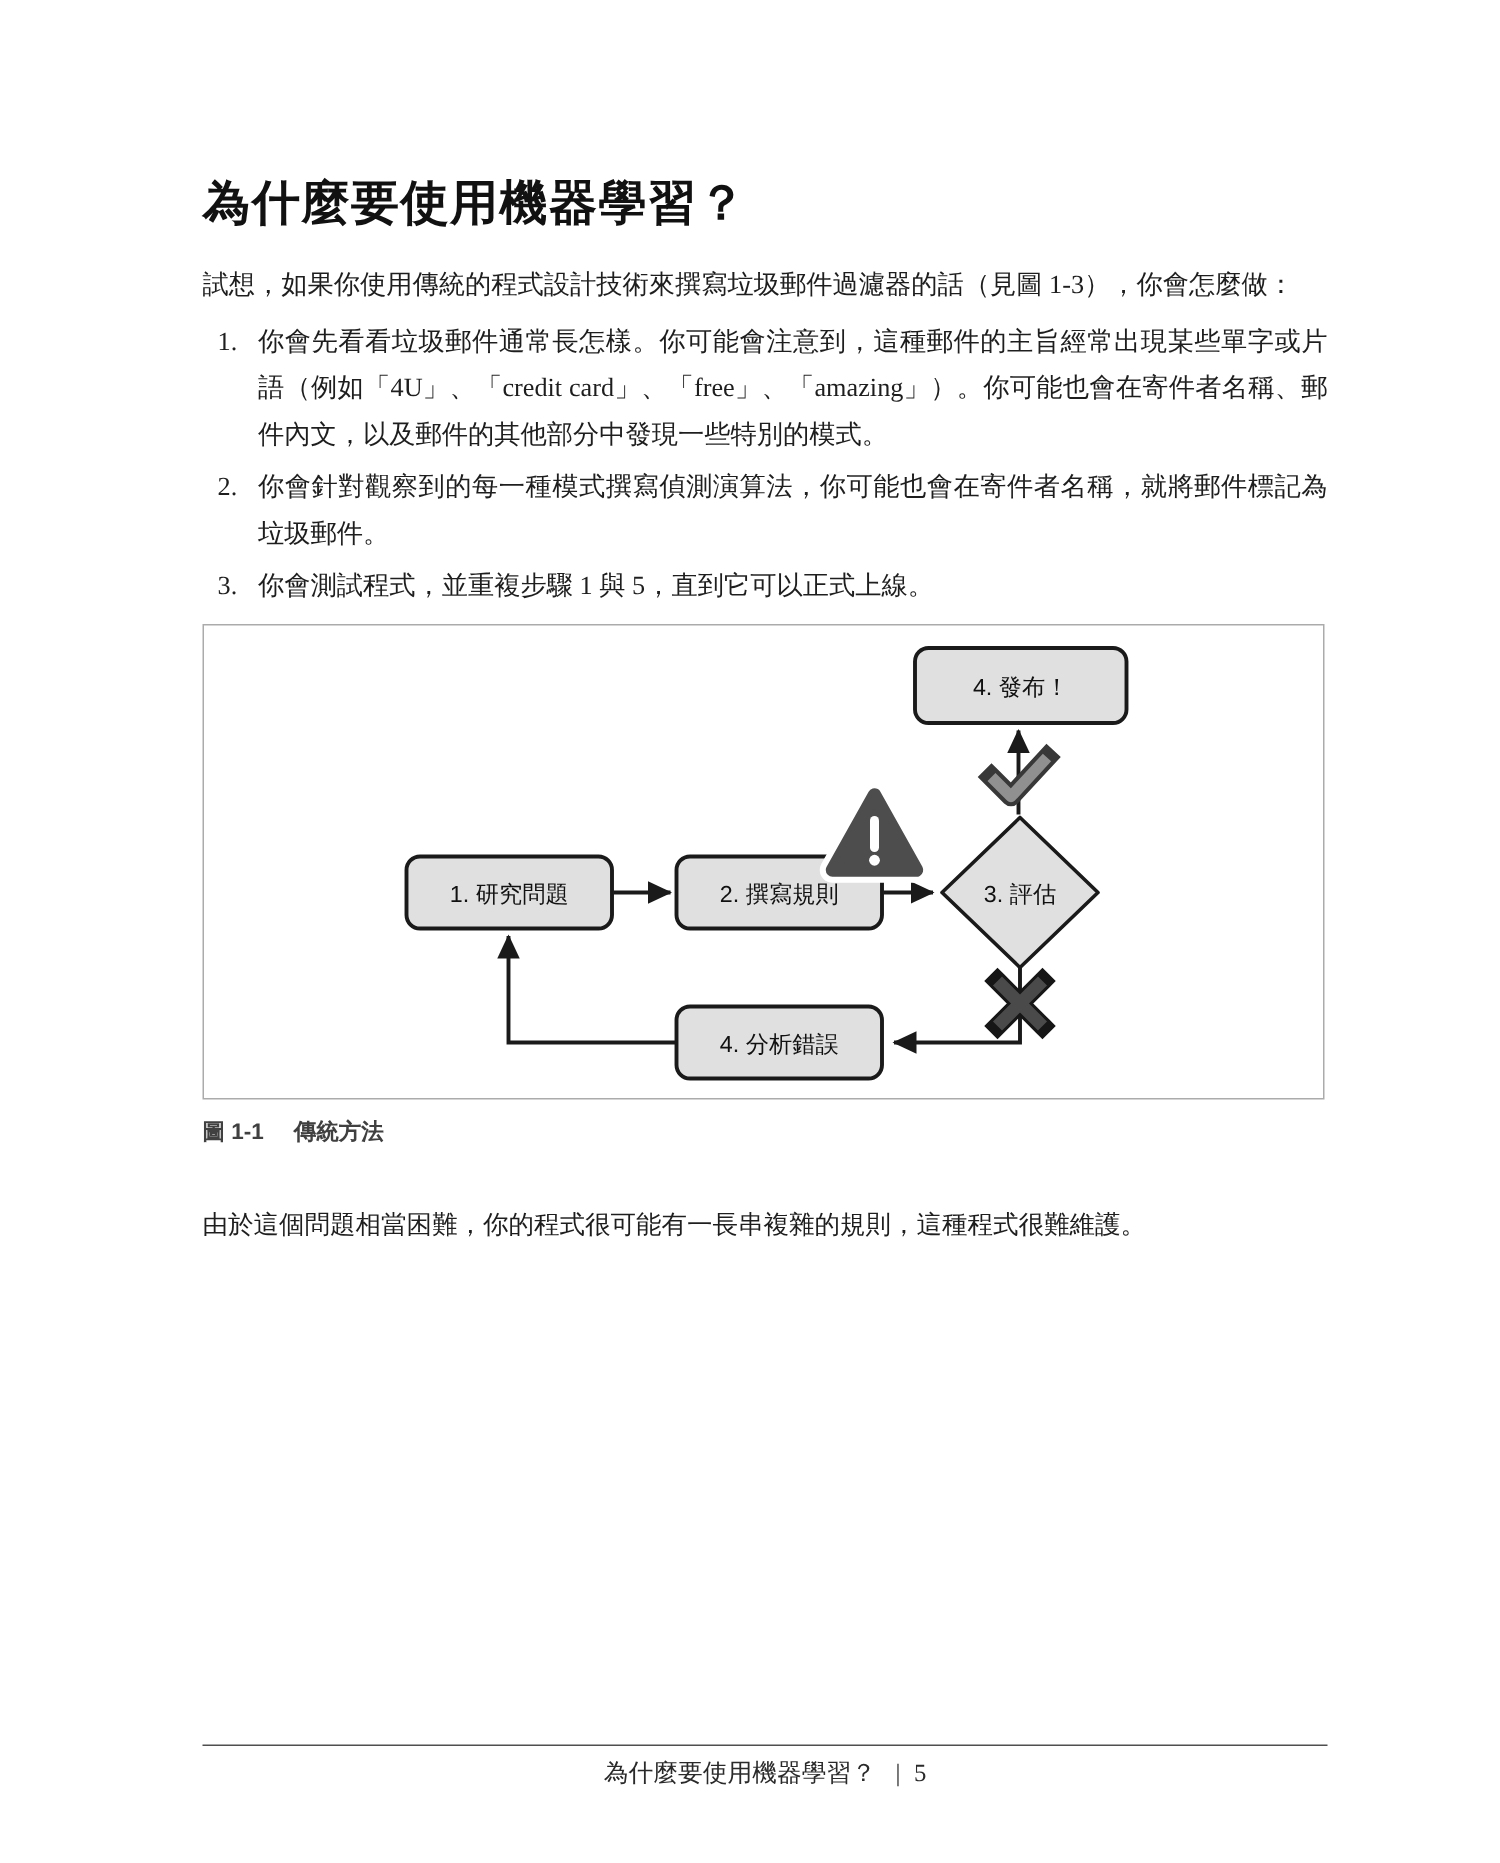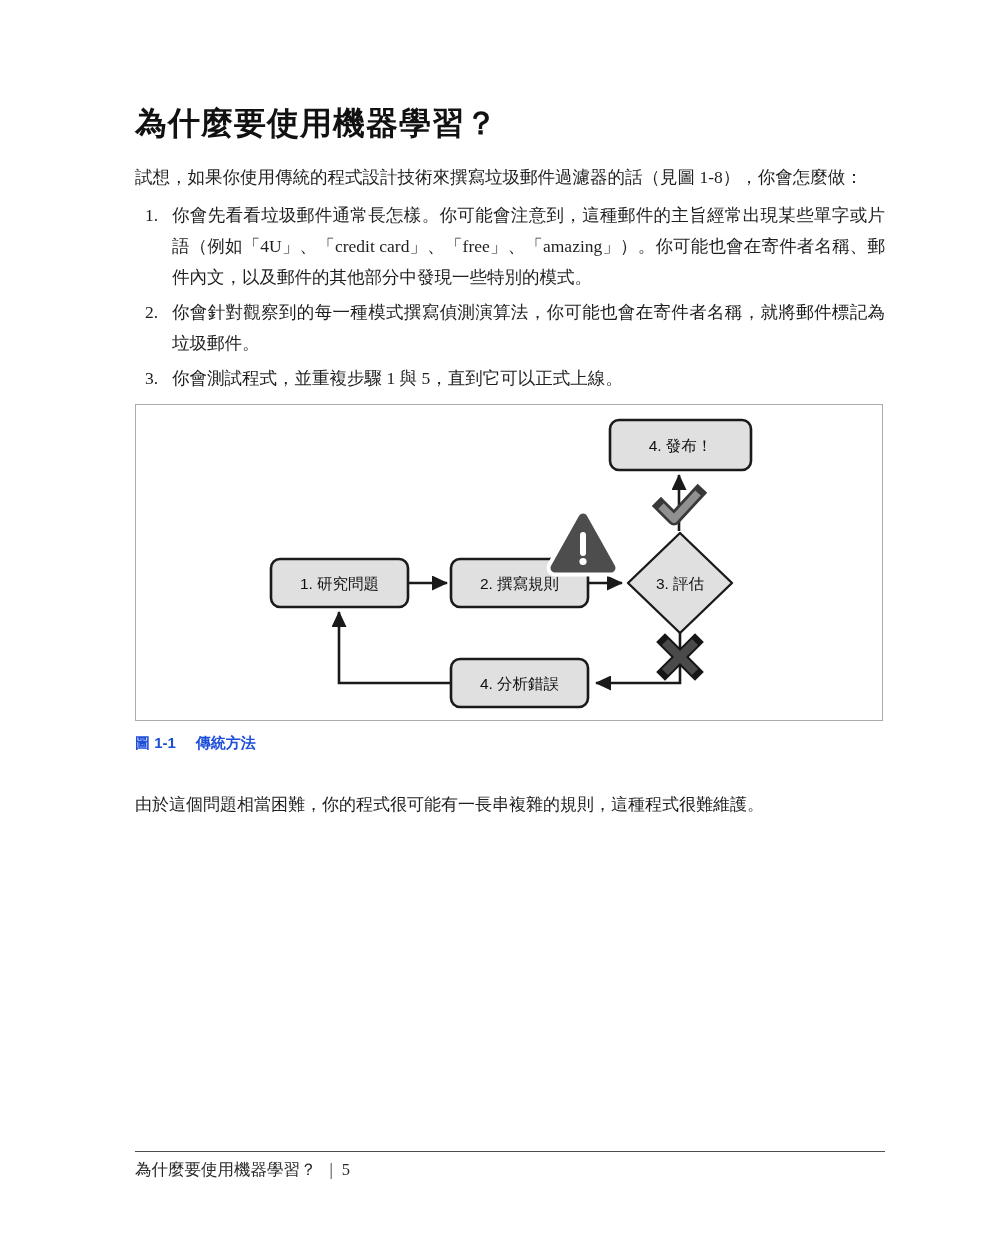--- a/index.html
+++ b/index.html
@@ -5,21 +5,21 @@
   html, body { margin:0; padding:0; }
   body {
     width:1000px; height:1242px;
     background:#ffffff;
     color:#1e1e1e;
     font-family:"Liberation Serif","DejaVu Serif",serif;
     position:relative;
     overflow:hidden;
   }
   .page {
-    position:absolute; left:135px; top:0;
+    position:absolute; left:135px; top:12px;
     width:750px; height:1229px;
   }
   .title {
     margin:103px 0 0 0;
     font-family:"Liberation Sans","DejaVu Sans",sans-serif;
     font-weight:bold;
     font-size:32px; line-height:40px;
     letter-spacing:1px;
     color:#111;
   }
@@ -43,36 +43,36 @@
     width:746px; height:315px;
     border:1px solid #ababab;
     background:#fff;
   }
   .figure-frame svg { display:block; }
   .caption {
     margin:12px 0 0 0;
     font-family:"Liberation Sans","DejaVu Sans",sans-serif;
     font-weight:bold;
     font-size:15px; line-height:20px;
-    color:#1d4ed8;
+    color:#404040;
   }
   .caption .cap-label { margin-right:20px; }
   .para {
     font-size:17px; line-height:35px;
     text-align:justify;
   }
   .para-1 { margin:34px 0 0 0; }
   .para-2 { margin:24px 0 0 0; }
   .footer {
     position:absolute; left:0; top:1151px; width:750px;
   }
   .footer-rule { border-top:1px solid #4f4f4f; height:0; }
   .footer-text {
     margin-top:7px;
-    text-align:left;
+    text-align:center;
     font-size:16.5px;
     color:#2a2a2a;
   }
   .footer-text .sep { margin:0 9px 0 13px; color:#2a2a2a; }
   
   .node-rect { fill:#e0e0e0; stroke:#1a1a1a; stroke-width:2.6; }
   .node-diamond { fill:#e0e0e0; stroke:#1a1a1a; stroke-width:2.4; stroke-linejoin:round; }
   .flow-arrow { fill:none; stroke:#1a1a1a; stroke-width:2.6; }
   .node-label {
     font-family:"Liberation Sans","DejaVu Sans",sans-serif;
@@ -80,21 +80,21 @@
     text-anchor:middle;
   }
 </style>
 </head>
 <body>
 
 <div class="page">
 
   <h1 class="title">為什麼要使用機器學習？</h1>
 
-  <p class="intro">試想，如果你使用傳統的程式設計技術來撰寫垃圾郵件過濾器的話（見圖 1-8），你會怎麼做：</p>
+  <p class="intro">試想，如果你使用傳統的程式設計技術來撰寫垃圾郵件過濾器的話（見圖 1-3），你會怎麼做：</p>
 
   <ol class="steps">
     <li class="step">
       <span class="num">1.</span>
       <span class="step-text">你會先看看垃圾郵件通常長怎樣。你可能會注意到，這種郵件的主旨經常出現某些單字或片語（例如「4U」、「credit card」、「free」、「amazing」）。你可能也會在寄件者名稱、郵件內文，以及郵件的其他部分中發現一些特別的模式。</span>
     </li>
     <li class="step">
       <span class="num">2.</span>
       <span class="step-text">你會針對觀察到的每一種模式撰寫偵測演算法，你可能也會在寄件者名稱，就將郵件標記為垃圾郵件。</span>
     </li>

